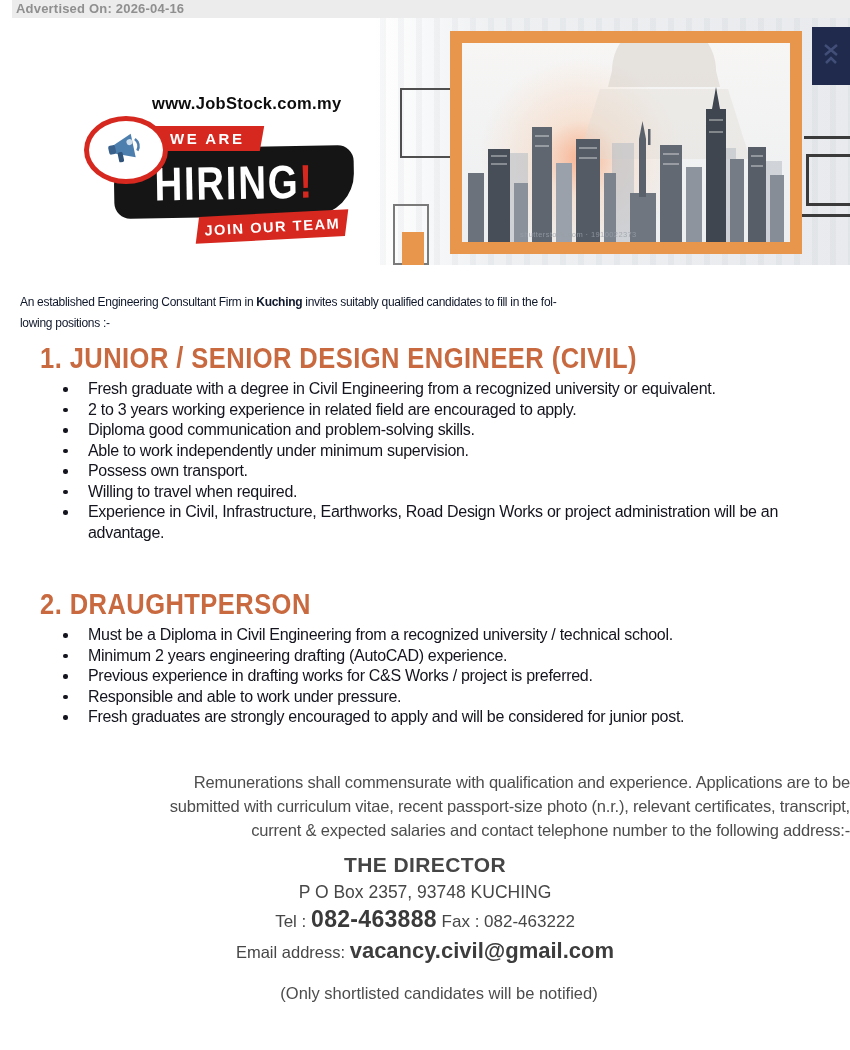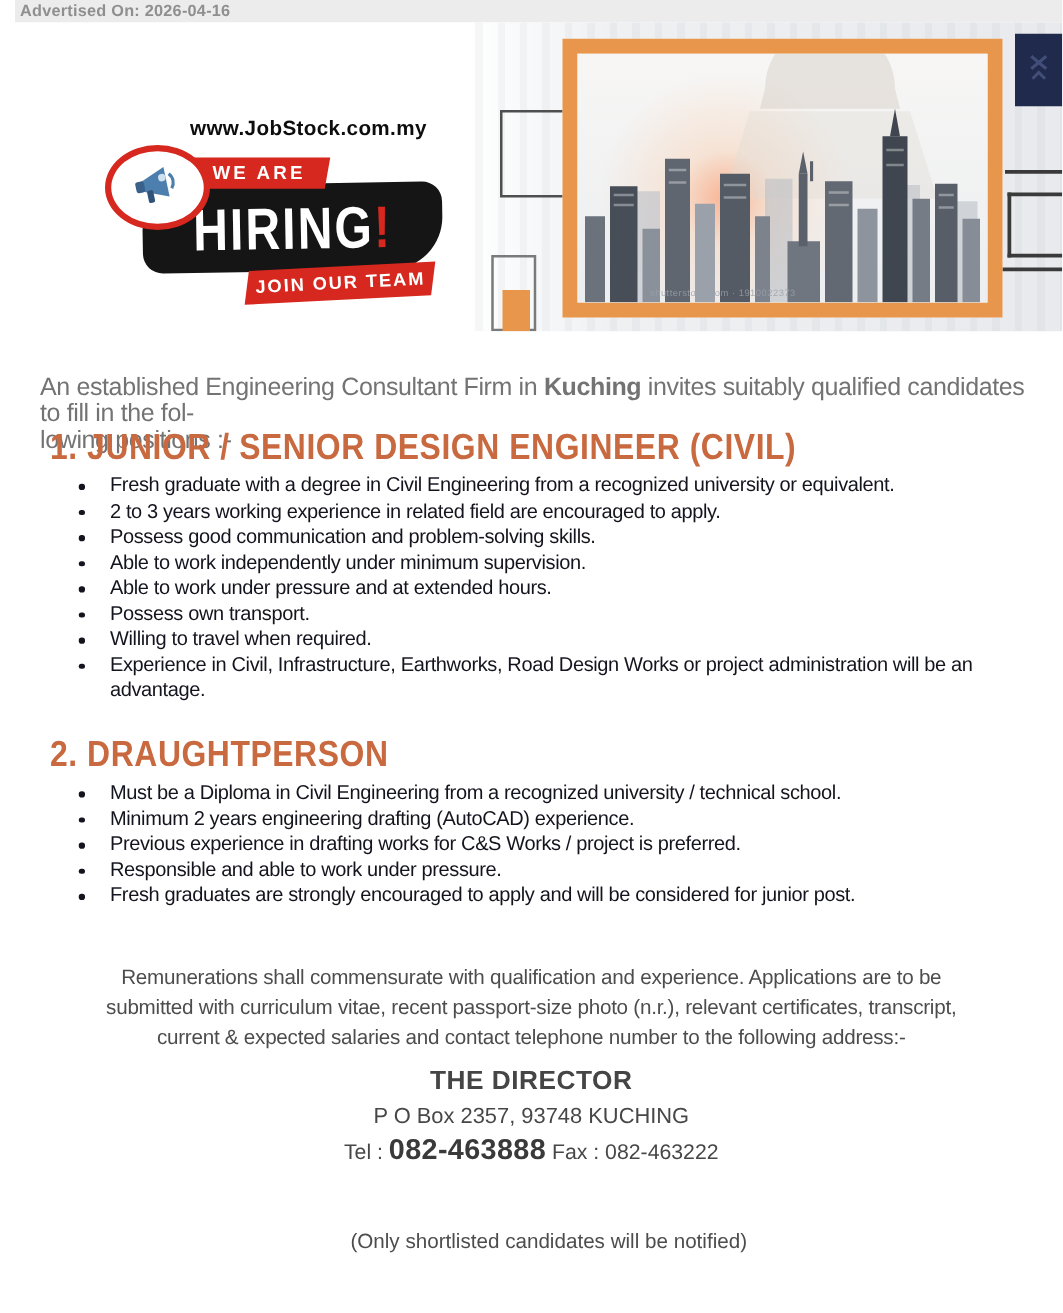--- a/index.html
+++ b/index.html
@@ -46,36 +46,36 @@
   .navy-sq{position:absolute;left:812px;top:9px;width:38px;height:58px;background:#1f2a4d;z-index:3;
     display:flex;align-items:center;justify-content:center;}
   .deco{position:absolute;box-sizing:border-box;}
   .rect-a{left:400px;top:70px;width:68px;height:70px;border:2px solid #4f4f4f;}
   .rect-c{left:393px;top:186px;width:36px;height:61px;border:2px solid #7a7a7a;}
   .bar-b{left:402px;top:214px;width:22px;height:33px;background:#e8964b;}
   .line-d{left:804px;top:118px;width:46px;border-top:3px solid #3a3a3a;}
   .rect-e{left:806px;top:136px;width:44px;height:52px;border:3px solid #3a3a3a;border-right:none;}
   .line-f{left:798px;top:196px;width:52px;border-top:3px solid #3a3a3a;}
   
-  .intro{position:absolute;left:32px;top:280px;width:806px;font-size:20px;line-height:21px;
-    color:#737373;letter-spacing:-.3px;}
+  .intro{position:absolute;left:20px;top:280px;width:806px;font-size:12px;line-height:21px;
+    color:#0f172a;letter-spacing:-.3px;}
   .intro b{font-weight:bold;}
   .pos-heading{position:absolute;left:40px;color:#c8693f;font-weight:bold;white-space:nowrap;}
   .pos-heading .htext{display:inline-block;transform:scaleX(.88);transform-origin:left center;
     font-size:29px;letter-spacing:.5px;}
   .h1{top:342px;}
   .h2{top:588px;}
   .bullets{position:absolute;left:60px;margin:0;padding:0;list-style:none;width:762px;
     font-size:16px;line-height:20.5px;color:#14141e;letter-spacing:-.3px;}
   .ul1{top:379px;}
   .ul2{top:625px;}
   .bullets li{position:relative;padding-left:28px;}
   .bullets li::before{content:"";position:absolute;left:3px;top:8px;width:4.5px;height:4.5px;
     border-radius:50%;background:#14141e;}
-  .closing{position:absolute;left:0;top:753px;width:850px;text-align:center;
+  .closing{position:absolute;left:0;top:753px;width:850px;text-align:right;
     font-size:16.5px;line-height:24px;color:#4d4d4d;letter-spacing:-.2px;}
   
   .cline{position:absolute;left:0;width:850px;text-align:center;color:#474747;}
   .director{top:853px;font-size:21px;font-weight:bold;letter-spacing:.4px;color:#454545;}
   .address{top:882px;font-size:17.5px;}
   .telline{top:906px;font-size:17px;}
   .tel-big{font-size:23px;font-weight:bold;color:#3a3a3a;letter-spacing:.3px;}
   .emailline{top:938px;font-size:16.5px;}
   .email-big{font-size:22px;font-weight:bold;color:#3d3d3d;}
   .notice{top:984px;font-size:16.5px;color:#4d4d4d;padding-left:14px;}
@@ -191,23 +191,22 @@
   </div>
 
   <p class="intro"><span>An established Engineering Consultant Firm in </span><b>Kuching</b><span> invites suitably qualified candidates to fill in the fol-</span><br><span>lowing positions :-</span></p>
 
   <div class="pos-heading h1">
     <span class="htext">1. JUNIOR / SENIOR DESIGN ENGINEER (CIVIL)</span>
   </div>
   <ul class="bullets ul1">
       <li>Fresh graduate with a degree in Civil Engineering from a recognized university or equivalent.</li>
       <li>2 to 3 years working experience in related field are encouraged to apply.</li>
-      <li>Possess good communication and problem-solving skills.</li>
+      <li>Diploma good communication and problem-solving skills.</li>
       <li>Able to work independently under minimum supervision.</li>
-      <li>Able to work under pressure and at extended hours.</li>
       <li>Possess own transport.</li>
       <li>Willing to travel when required.</li>
       <li>Experience in Civil, Infrastructure, Earthworks, Road Design Works or project administration will be an advantage.</li>
     </ul>
 
   <div class="pos-heading h2">
     <span class="htext">2. DRAUGHTPERSON</span>
   </div>
   <ul class="bullets ul2">
       <li>Must be a Diploma in Civil Engineering from a recognized university / technical school.</li>
@@ -215,15 +214,16 @@
       <li>Previous experience in drafting works for C&amp;S Works / project is preferred.</li>
       <li>Responsible and able to work under pressure.</li>
       <li>Fresh graduates are strongly encouraged to apply and will be considered for junior post.</li>
     </ul>
 
   <p class="closing"><span>Remunerations shall commensurate with qualification and experience. Applications are to be</span><br><span>submitted with curriculum vitae, recent passport-size photo (n.r.), relevant certificates, transcript,</span><br><span>current &amp; expected salaries and contact telephone number to the following address:-</span></p>
 
   <div class="cline director">THE DIRECTOR</div>
   <div class="cline address">P O Box 2357, 93748 KUCHING</div>
   <div class="cline telline"><span>Tel : </span><span class="tel-big">082-463888</span><span>  Fax : 082-463222</span></div>
+  <div class="cline emailline"><span>Email address: </span><span class="email-big">vacancy.civil@gmail.com</span></div>
   <div class="cline notice">(Only shortlisted candidates will be notified)</div>
 
 </div>
 
 </body></html>

